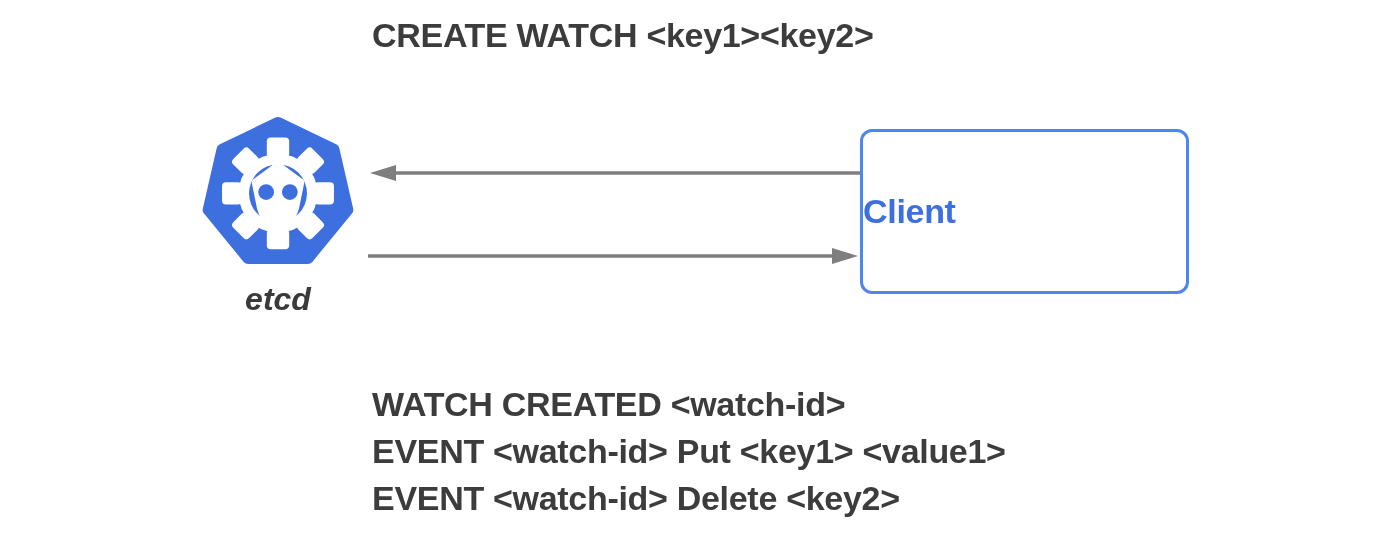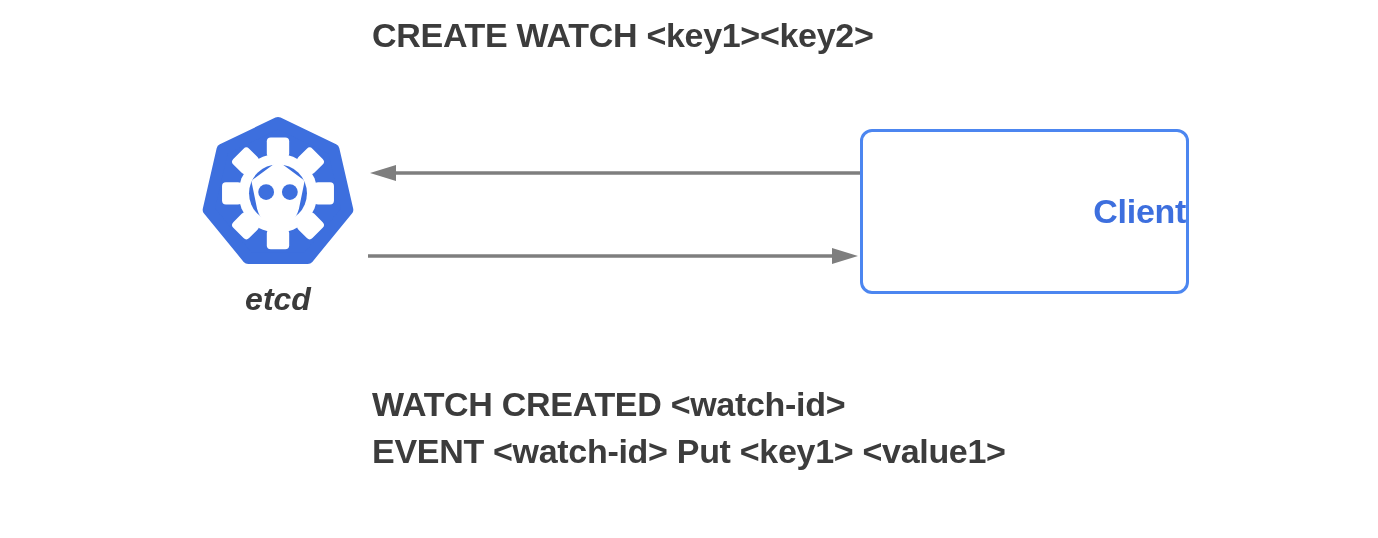--- a/index.html
+++ b/index.html
@@ -55,21 +55,21 @@
     position: absolute;
     left: 860px;
     top: 129px;
     width: 329px;
     height: 165px;
     background: #ffffff;
     border: 3px solid #4c86f0;
     border-radius: 12px;
     display: flex;
     align-items: center;
-    justify-content: flex-end;
+    justify-content: flex-start;
   }
   .client-label {
     font-size: 34px;
     font-weight: 700;
     letter-spacing: -0.3px;
     color: #3d6fde;
   }
   .responses {
     position: absolute;
     left: 372px;
@@ -131,15 +131,16 @@
     <polygon points="490,12 464,4 464,20" fill="#7E7E7E"></polygon>
   </svg>
 
   <div class="client-box">
     <span class="client-label">Client</span>
   </div>
 
   <div class="responses">
     <div class="response-line">WATCH CREATED &lt;watch-id&gt;</div>
     <div class="response-line">EVENT &lt;watch-id&gt; Put &lt;key1&gt; &lt;value1&gt;</div>
+    <div class="response-line">EVENT &lt;watch-id&gt; Delete &lt;key2&gt;</div>
   </div>
 
 </div>
 
 </body></html>

